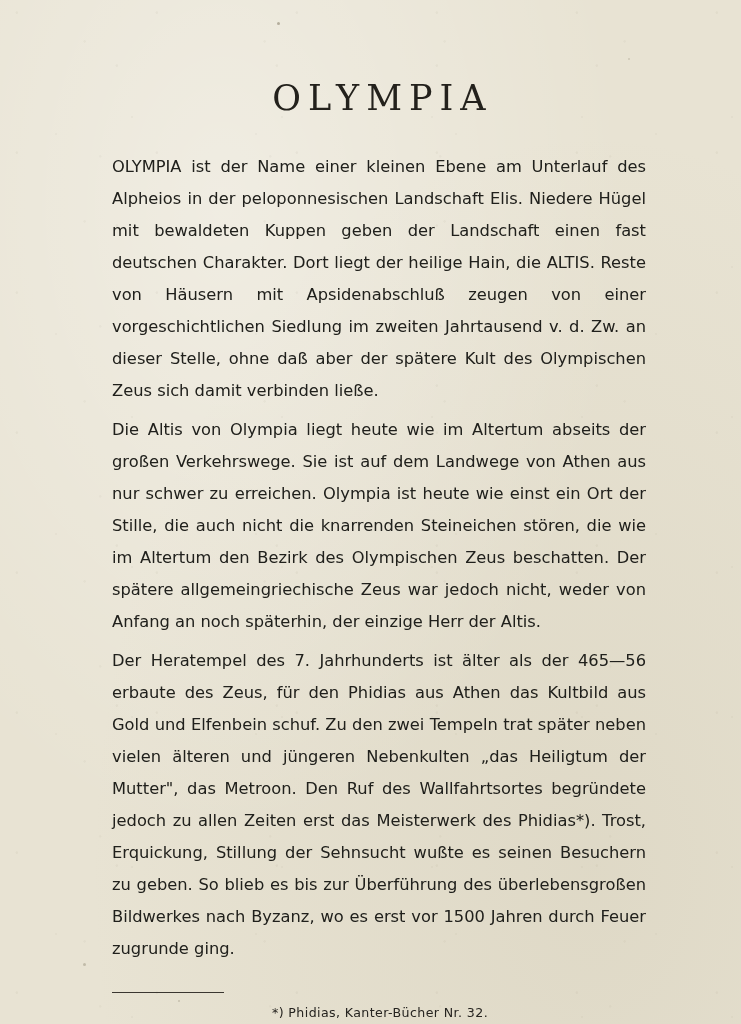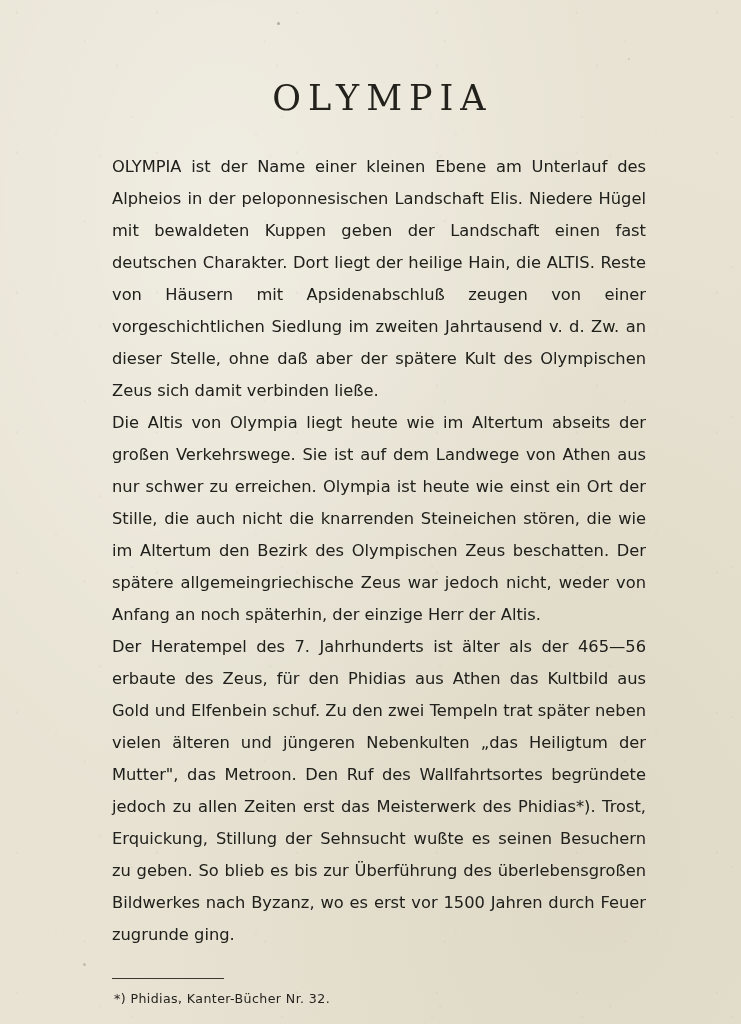--- a/index.html
+++ b/index.html
@@ -63,37 +63,38 @@
     text-align: justify;
     text-justify: inter-word;
     -webkit-hyphens: none;
     hyphens: none;
   }
   .para {
     margin: 0;
     text-align: justify;
   }
   .para + .para {
-    margin-top: 0;
+    margin-top: 7px;
   }
   .rule {
     margin-top: 27px;
     margin-left: 0;
     width: 112px;
     height: 1px;
     background: #3a3630;
     border: none;
   }
   .footnote {
     margin-top: 12px;
     font-family: "DejaVu Sans", sans-serif;
     font-size: 12.6px;
     letter-spacing: 0.4px;
     color: #262420;
     padding-left: 2px;
+    text-align: center;
   }
   .speck {
     position: absolute;
     background: rgba(110,100,78,0.45);
     border-radius: 50%;
   }
   .s1 { left: 277px; top: 22px;  width: 3px; height: 3px; }
   .s2 { left: 83px;  top: 963px; width: 3px; height: 3px; opacity:.7; }
   .s3 { left: 178px; top: 1000px; width: 2px; height: 2px; opacity:.6; }
   .s4 { left: 628px; top: 58px;  width: 2px; height: 2px; opacity:.5; }

